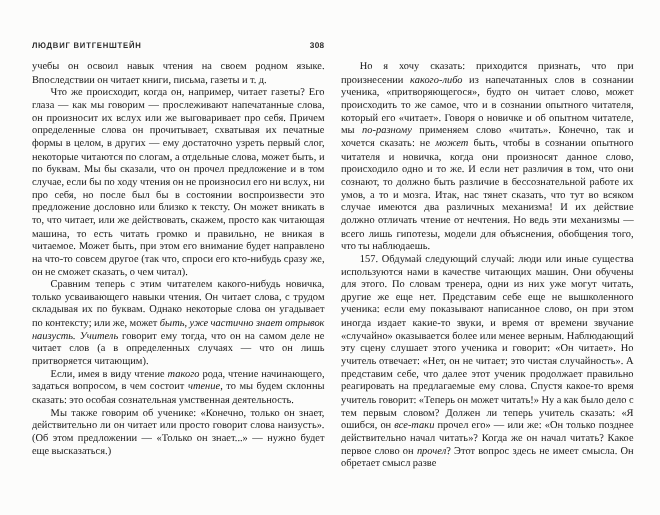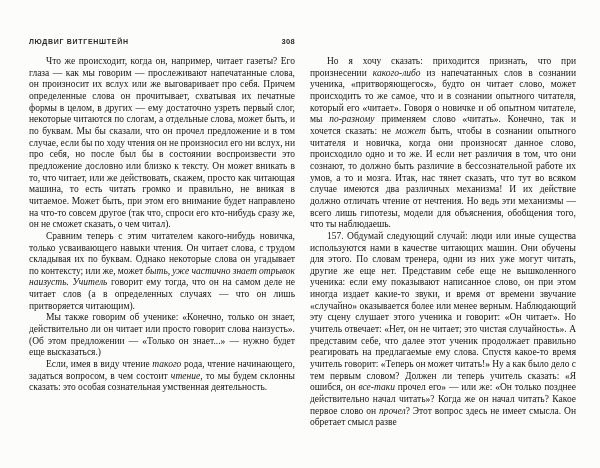--- a/index.html
+++ b/index.html
@@ -61,24 +61,25 @@
 <body>
 
 <div class="spread">
 
   <div class="page page-left">
     <div class="pagehead">
       <span class="runtitle">ЛЮДВИГ ВИТГЕНШТЕЙН</span>
       <span class="pagenum">308</span>
     </div>
     <div class="pagebody" lang="ru">
+        <p>учебы он освоил навык чтения на своем родном языке. Впоследствии он читает книги, письма, газеты и т. д.</p>
         <p class="ind">Что же происходит, когда он, например, читает газеты? Его глаза — как мы говорим — прослеживают напечатанные слова, он произносит их вслух или же выговаривает про себя. Причем определенные слова он прочитывает, схватывая их печатные формы в целом, в других — ему достаточно узреть первый слог, некоторые читаются по слогам, а отдельные слова, может быть, и по буквам. Мы бы сказали, что он прочел предложение и в том случае, если бы по ходу чтения он не произносил его ни вслух, ни про себя, но после был бы в состоянии воспроизвести это предложение дословно или близко к тексту. Он может вникать в то, что читает, или же действовать, скажем, просто как читающая машина, то есть читать громко и правильно, не вникая в читаемое. Может быть, при этом его внимание будет направлено на что-то совсем другое (так что, спроси его кто-нибудь сразу же, он не сможет сказать, о чем читал).</p>
         <p class="ind">Сравним теперь с этим читателем какого-нибудь новичка, только усваивающего навыки чтения. Он читает слова, с трудом складывая их по буквам. Однако некоторые слова он угадывает по контексту; или же, может <i>быть, уже частично знает отрывок наизусть. Учитель</i> говорит ему тогда, что он на самом деле не читает слов (а в определенных случаях — что он лишь притворяется читающим).</p>
+        <p class="ind">Если, имея в виду чтение <i>такого</i> рода, чтение начинающего, задаться вопросом, в чем состоит <i>чтение</i>, то мы будем склонны сказать: это особая сознательная умственная деятельность.</p>
         <p class="ind">Мы также говорим об ученике: «Конечно, только он знает, действительно ли он читает или просто говорит слова наизусть». (Об этом предложении — «Только он знает...» — нужно будет еще высказаться.)</p>
-        <p class="ind">Если, имея в виду чтение <i>такого</i> рода, чтение начинающего, задаться вопросом, в чем состоит <i>чтение</i>, то мы будем склонны сказать: это особая сознательная умственная деятельность.</p>
       </div>
   </div>
 
   <div class="page page-right">
     <div class="pagebody" lang="ru">
         <p class="ind">Но я хочу сказать: приходится признать, что при произнесении <i>какого-либо</i> из напечатанных слов в сознании ученика, «притворяющегося», будто он читает слово, может происходить то же самое, что и в сознании опытного читателя, который его «читает». Говоря о новичке и об опытном читателе, мы <i>по-разному</i> применяем слово «читать». Конечно, так и хочется сказать: не <i>может</i> быть, чтобы в сознании опытного читателя и новичка, когда они произносят данное слово, происходило одно и то же. И если нет различия в том, что они сознают, то должно быть различие в бессознательной работе их умов, а то и мозга. Итак, нас тянет сказать, что тут во всяком случае имеются два различных механизма! И их действие должно отличать чтение от нечтения. Но ведь эти механизмы — всего лишь гипотезы, модели для объяснения, обобщения того, что ты наблюдаешь.</p>
         <p class="ind">157. Обдумай следующий случай: люди или иные существа используются нами в качестве читающих машин. Они обучены для этого. По словам тренера, одни из них уже могут читать, другие же еще нет. Представим себе еще не вышколенного ученика: если ему показывают написанное слово, он при этом иногда издает какие-то звуки, и время от времени звучание «случайно» оказывается более или менее верным. Наблюдающий эту сцену слушает этого ученика и говорит: «Он читает». Но учитель отвечает: «Нет, он не читает; это чистая случайность». А представим себе, что далее этот ученик продолжает правильно реагировать на предлагаемые ему слова. Спустя какое-то время учитель говорит: «Теперь он может читать!» Ну а как было дело с тем первым словом? Должен ли теперь учитель сказать: «Я ошибся, он <i>все-таки</i> прочел его» — или же: «Он только позднее действительно начал читать»? Когда же он начал читать? Какое первое слово он <i>прочел</i>? Этот вопрос здесь не имеет смысла. Он обретает смысл разве</p>
       </div>
   </div>
 

